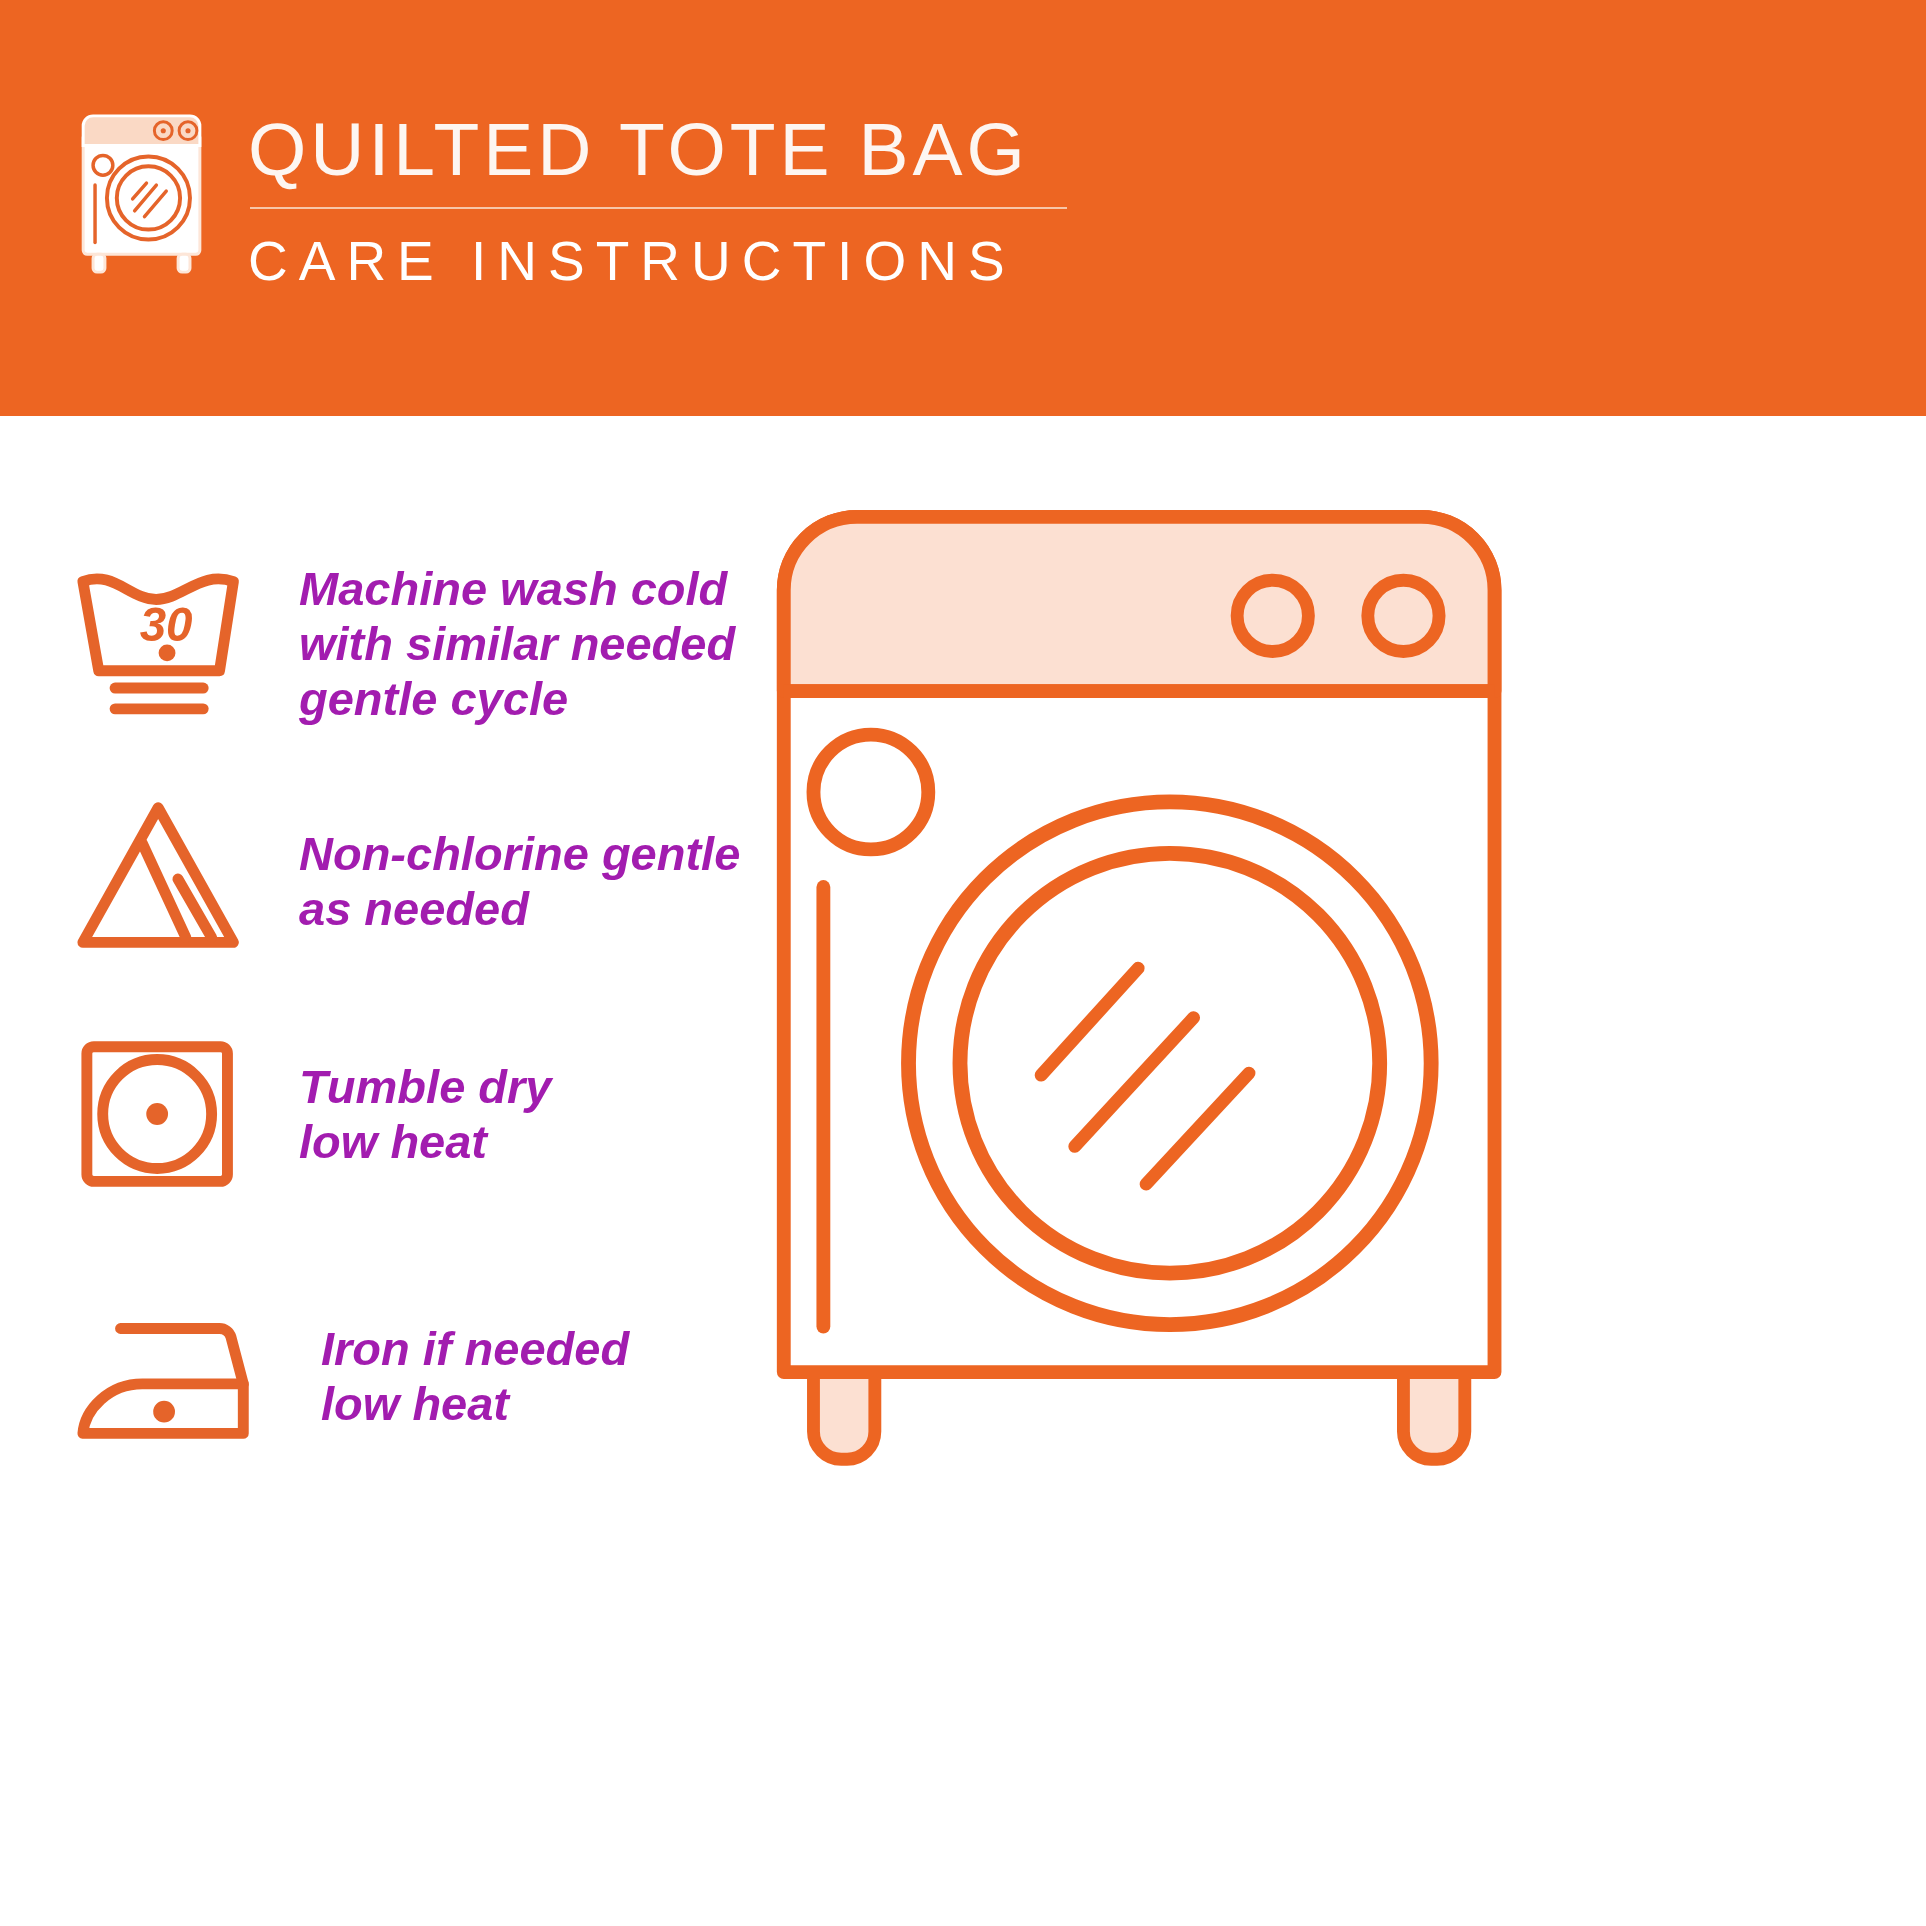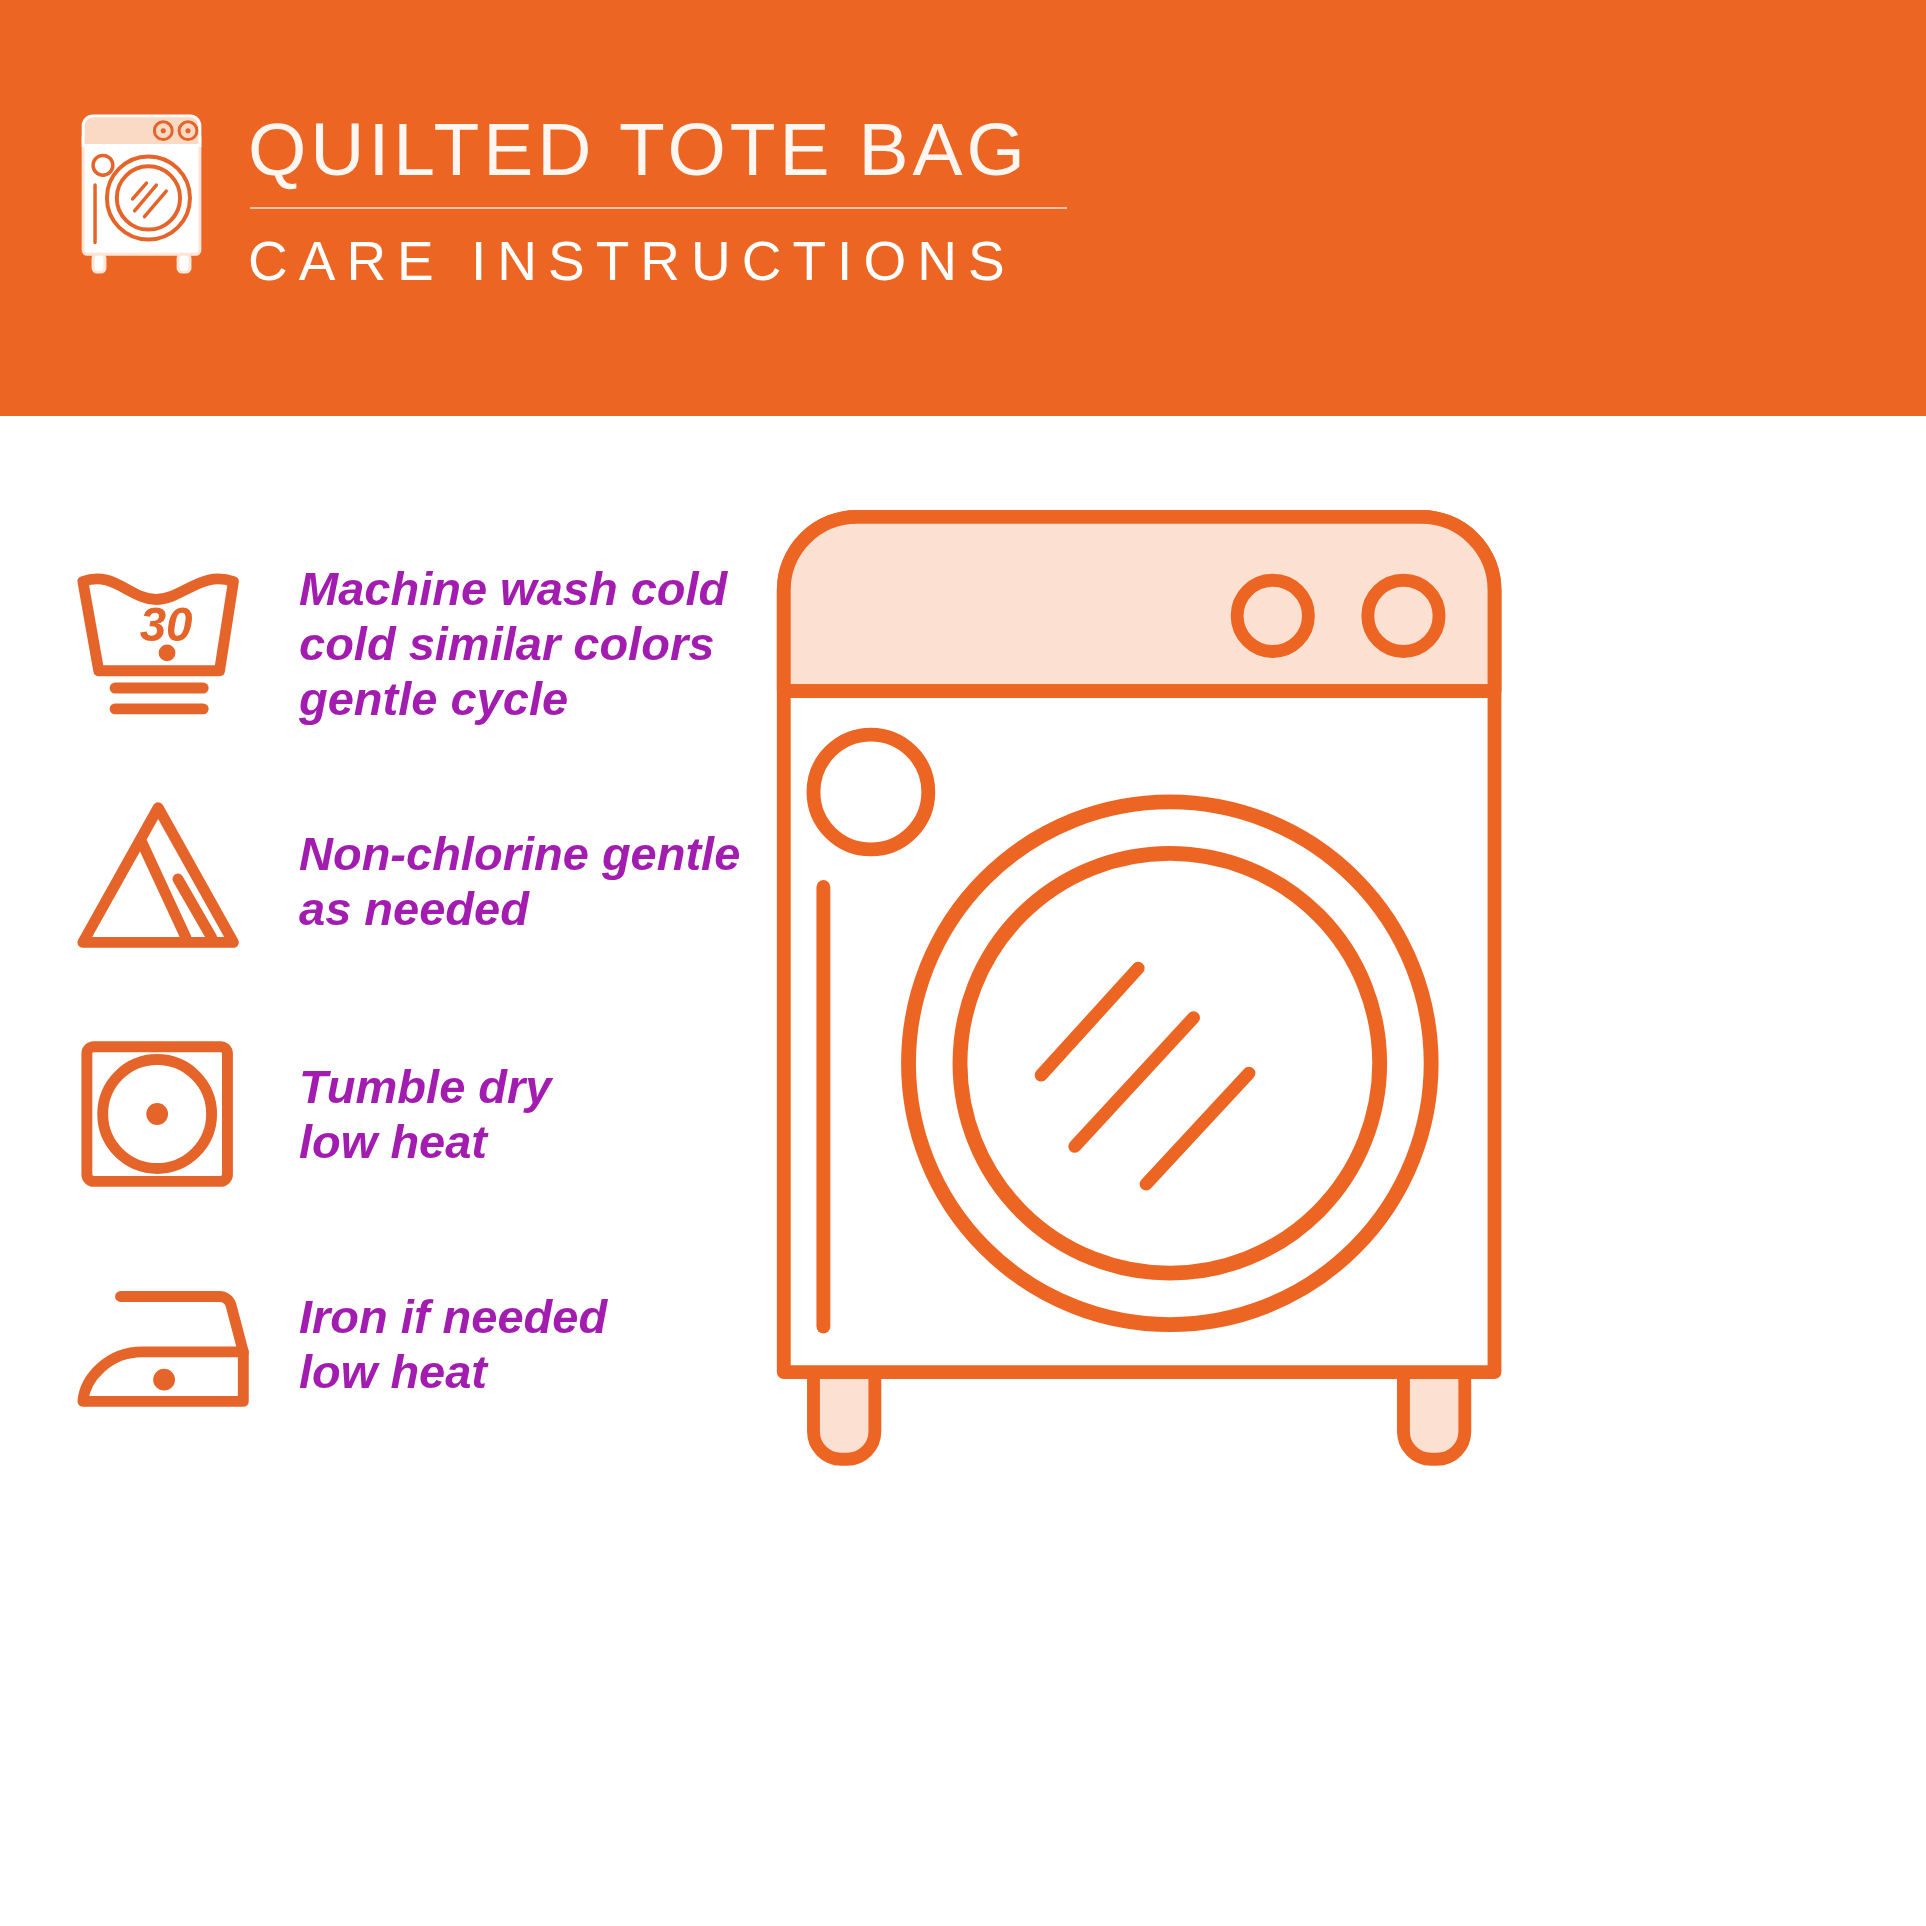--- a/index.html
+++ b/index.html
@@ -97,21 +97,21 @@
     font-weight: 700;
     letter-spacing: 0px;
     margin-left: 22px;
     font-family: "Liberation Sans", sans-serif;
   }
   .care-text .ln { display: block; white-space: nowrap; }
 
   #care-row-0 { top: 173px; }
   #care-row-1 { top: 411px; }
   #care-row-2 { top: 644px; }
-  #care-row-3 { top: 874px; }
+  #care-row-3 { top: 906px; gap: 22px; }
 
   
   #washer-illustration {
     position: absolute;
     left: 762px;
     top: 495px;
     width: 782px;
     height: 990px;
   }
 </style>
@@ -165,21 +165,21 @@
 
       <rect x="41" y="140" width="100" height="11" rx="5.5" fill="#E5642A"></rect>
       <rect x="41" y="161" width="100" height="11" rx="5.5" fill="#E5642A"></rect>
 
       <text x="98" y="98" font-family="Liberation Sans, sans-serif" font-size="48" font-weight="700" fill="#E5642A" text-anchor="middle">30</text>
 
       <circle cx="99" cy="110" r="8.5" fill="#E5642A"></circle>
     </svg>
     <div class="care-text">
       <span class="ln">Machine wash cold</span>
-      <span class="ln">cold similar colors</span>
+      <span class="ln">with similar needed</span>
       <span class="ln">gentle cycle</span>
     </div>
   </div>
 
   <div class="care-row" id="care-row-1">
     <svg class="care-icon" viewBox="0 0 210 200" fill="none">
       <path d="M90 26 L 166 162 L 14 162 Z" fill="none" stroke="#E5642A" stroke-width="11" stroke-linejoin="round"></path>
       <line x1="74" y1="62" x2="118" y2="157" stroke="#E5642A" stroke-width="11" stroke-linecap="round"></line>
       <line x1="110" y1="98" x2="144" y2="157" stroke="#E5642A" stroke-width="11" stroke-linecap="round"></line>
     </svg>

